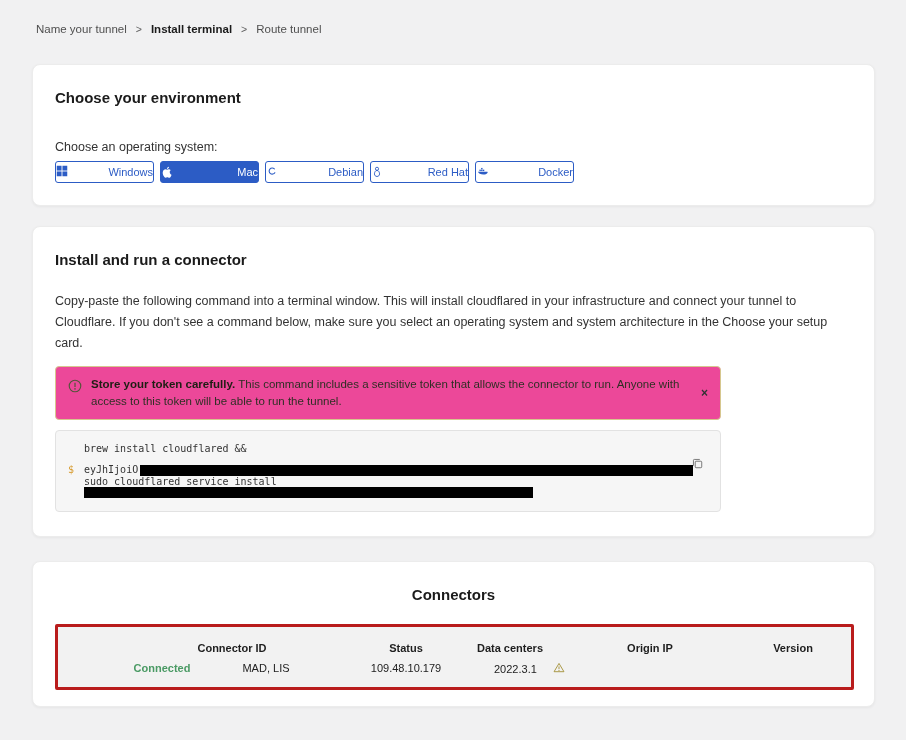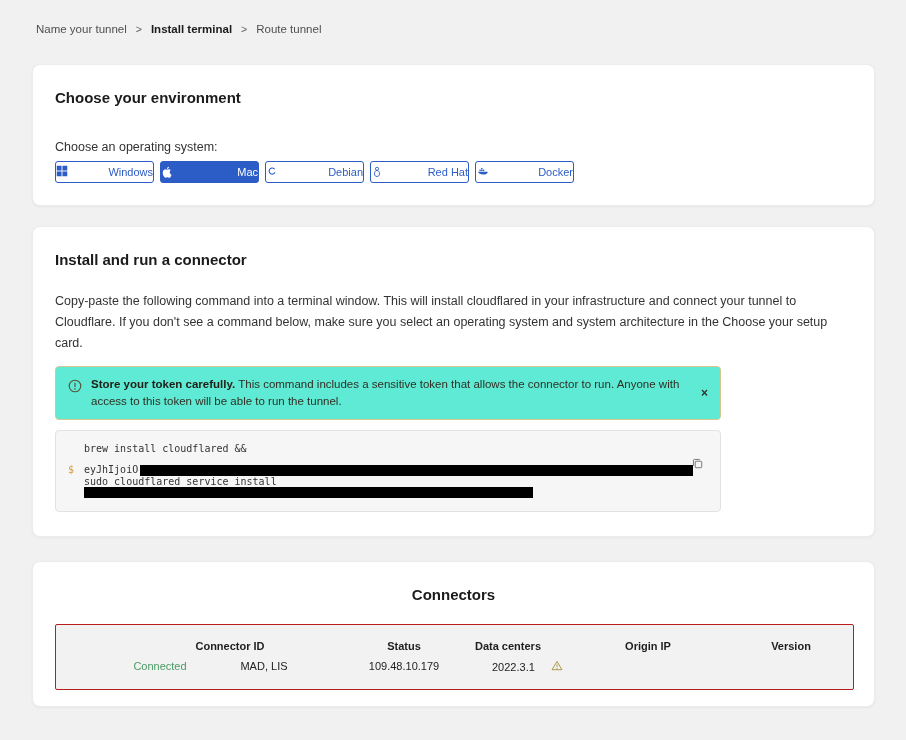--- a/index.html
+++ b/index.html
@@ -39,21 +39,21 @@
     cursor:pointer;
   }
   .os-btn.selected { background:#2c5cc5; color:#fff; }
   .os-btn svg { flex:0 0 auto; }
 
   .card-install { margin-top:20px; padding:24px 22px 24px 22px; }
   .install-desc { margin-top:22px; font-size:12.5px; line-height:21px; color:#333; max-width:799px; }
 
   .alert {
     margin-top:12px; width:666px; position:relative;
-    background:#5eead4; border:1px solid #d6c78e; border-radius:4px;
+    background:#ec4899; border:1px solid #d6c78e; border-radius:4px;
     padding:9px 34px 9px 12px;
     display:flex; gap:9px; align-items:flex-start;
   }
   .alert-icon { margin-top:3px; flex:0 0 auto; color:#55553a; }
   .alert-text { font-size:11.5px; line-height:17px; color:#2f2f24; }
   .alert-text b { color:#1e1e14; }
   .alert-close {
     position:absolute; right:12px; top:50%; transform:translateY(-50%);
     background:none; border:none; font-size:12px; color:#333; cursor:pointer;
     font-family:"Liberation Sans", sans-serif; font-weight:bold;
@@ -72,28 +72,28 @@
   .redact1 { width:553px; margin-left:2px; }
   .redact2 { width:449px; }
   .copy-btn {
     position:absolute; right:16px; top:26px;
     background:none; border:none; cursor:pointer; color:#777; padding:0;
   }
 
   .card-connectors { margin-top:24px; padding:24px 22px 16px 22px;text-align:center; }
   .conn-table {
     margin-top:20px; width:799px; height:66px;
-    background:#f2f2f2; border:1px solid #b91c1c; border-radius:2px;
+    background:#f2f2f2; border:3px solid #b91c1c; border-radius:2px;
     padding:15px 0 0 52px;
     font-size:11px;
   }
   .conn-row { display:flex; }
   .conn-row + .conn-row { margin-top:8px; }
   .conn-cell { flex:0 0 auto; }
-  .c-id { width:244px; } .c-status { width:104px; } .c-dc { width:104px; } .c-ip { width:176px; } .c-ver { width:110px; }
+  .c-id { width:244px; } .c-status { width:104px;font-weight:bold; } .c-dc { width:104px; } .c-ip { width:176px; } .c-ver { width:110px; }
   .conn-header .conn-cell { font-weight:bold; color:#1e1e1e; }
   .conn-values { color:#222; }
   .status-connected { color:#4a9a64; }
   .version-cell { display:flex; align-items:center; gap:16px; }
   .warn-triangle { color:#a39035; }
 
   .next-btn {
     margin:39px 0 0 32px;
     width:65px; height:28px;
     background:#2c5cc5; color:#fff; border:1px solid #2452b0; border-radius:4px;

